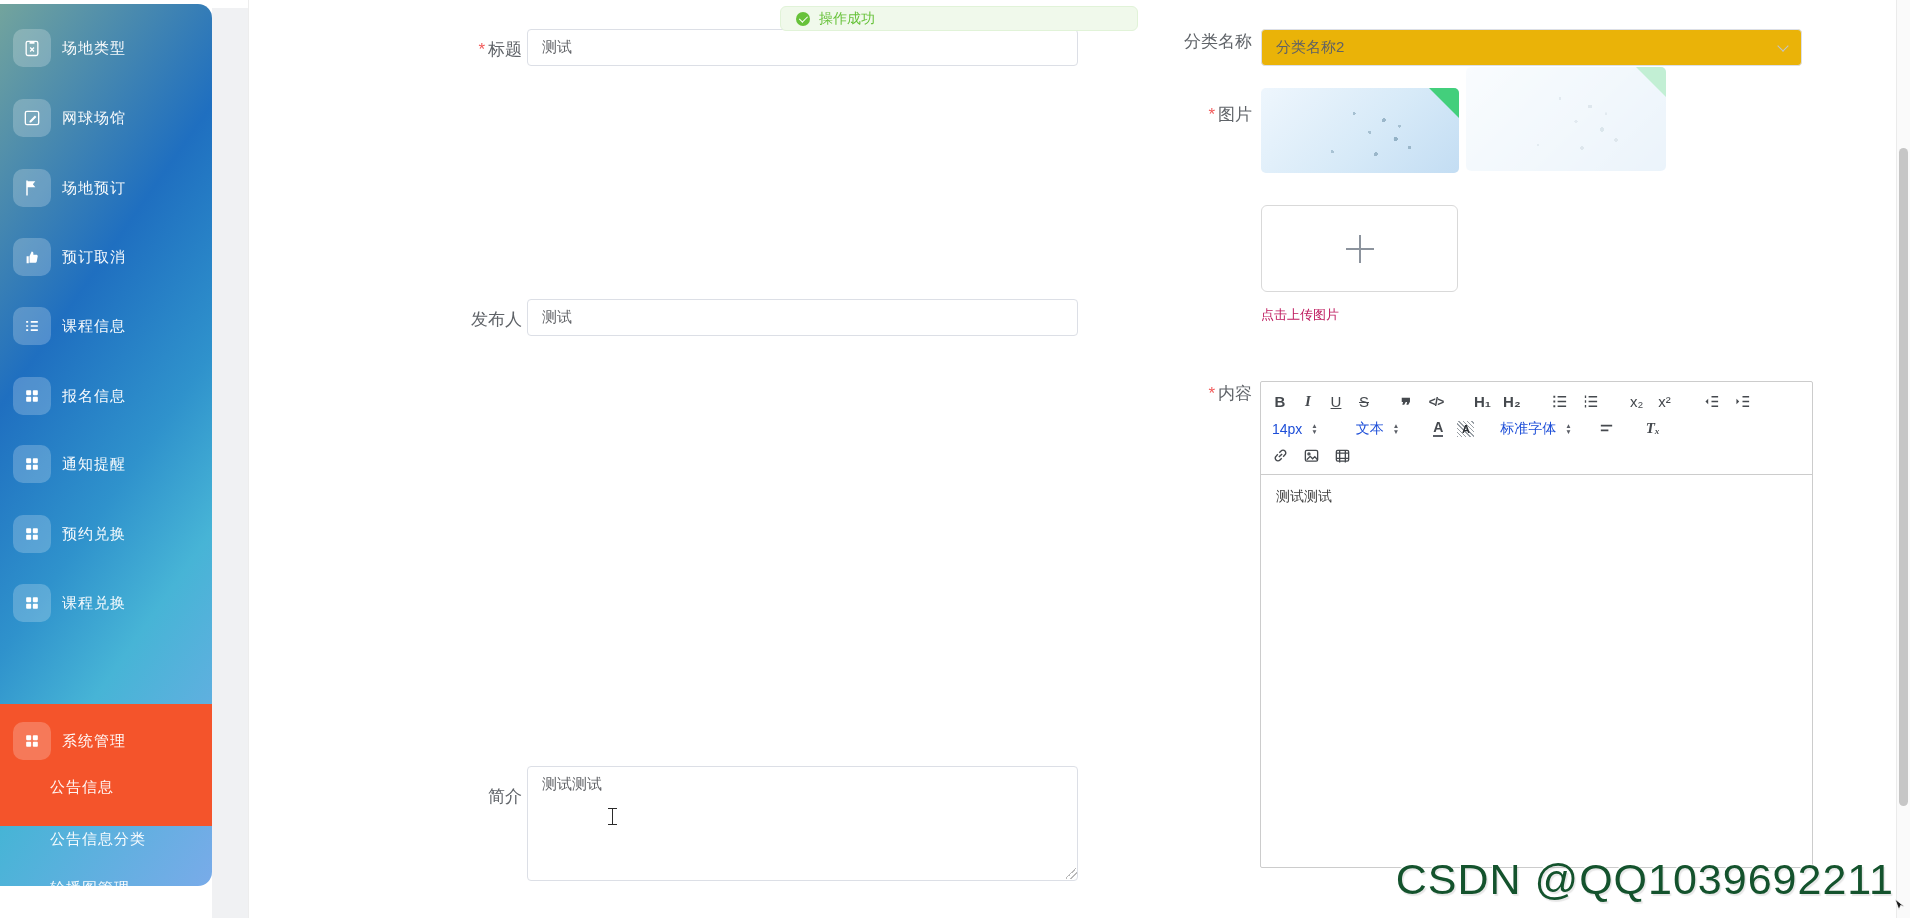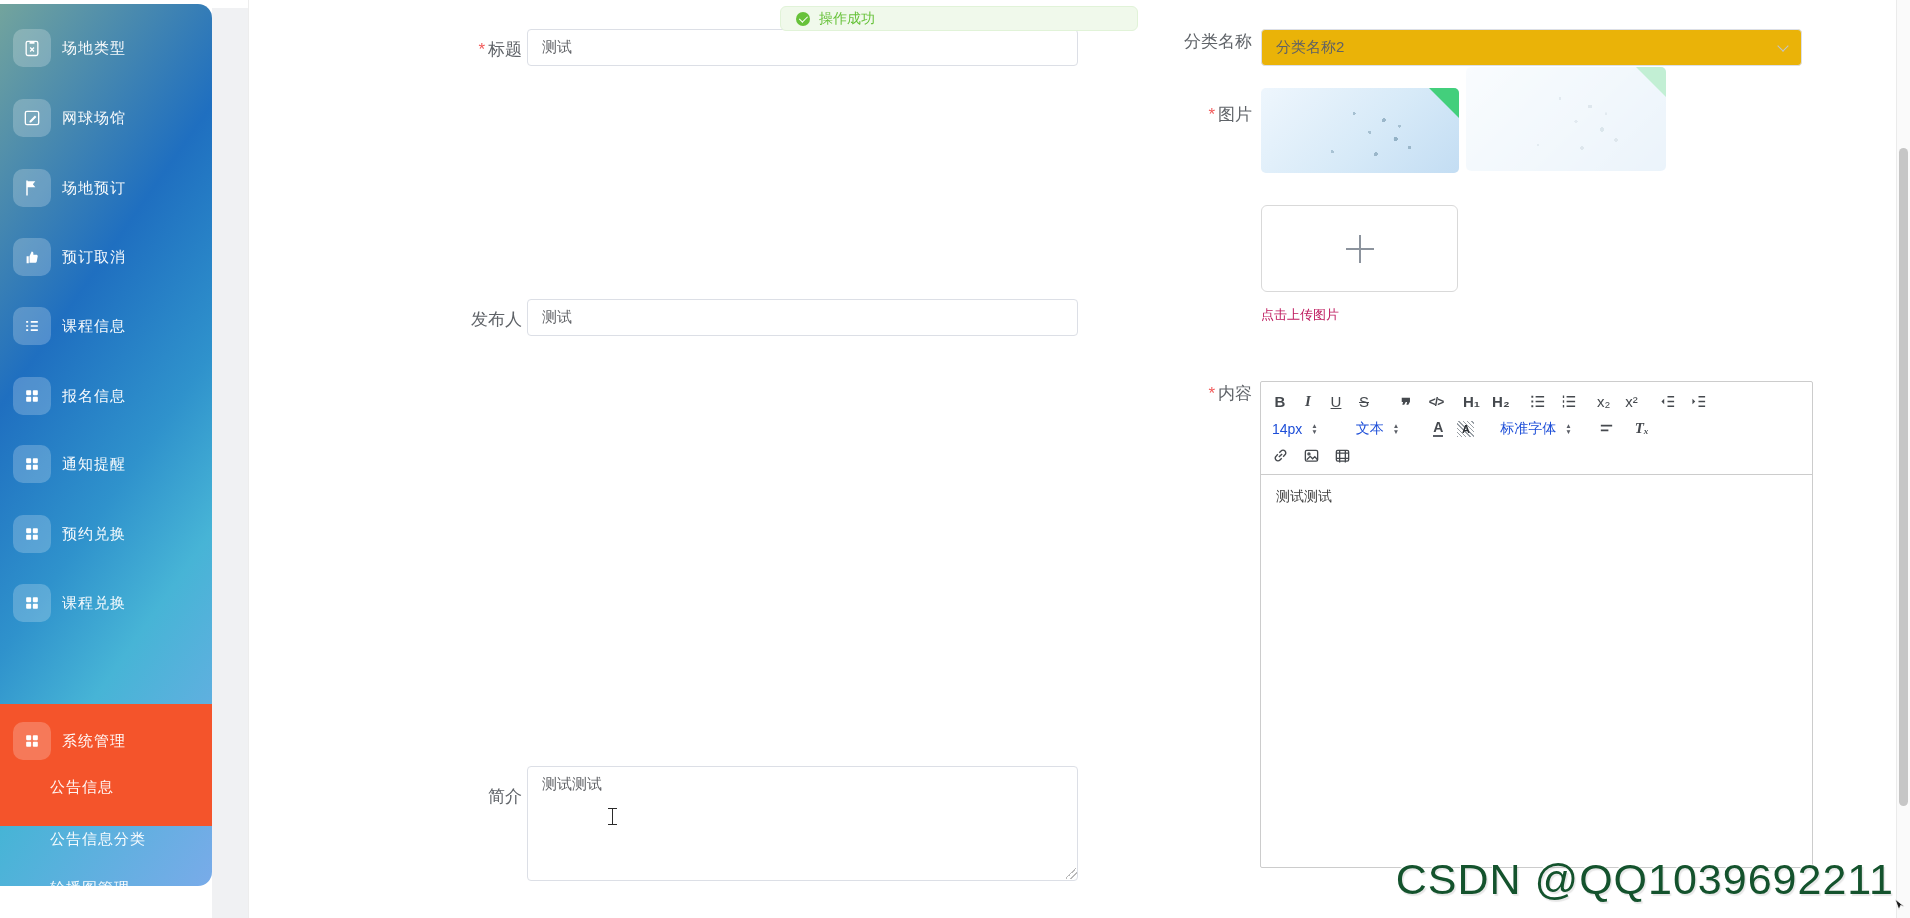--- a/index.html
+++ b/index.html
@@ -72,21 +72,21 @@
   .qtoolbar { padding:6px 11px 5px; border-bottom:1px solid #ccc; }
   .trow { display:flex; align-items:center; height:27px; }
   .tbtn { background:none; border:none; cursor:pointer; font-family:inherit; color:#45494e; font-size:15px;
     padding:0; display:flex; align-items:center; justify-content:center; min-width:16px; height:22px; }
   .b  { font-weight:800; }
   .i  { font-style:italic; font-family:"Liberation Serif",serif; font-weight:600; }
   .u  { text-decoration:underline; }
   .st { text-decoration:line-through; }
   .qt { font-size:19px; font-weight:700; line-height:10px; padding-top:8px; }
   .cd { font-size:12px; font-weight:700; letter-spacing:-1px; }
-  .m12 { margin-left:12px; } .m14 { margin-left:14px; } .m26 { margin-left:26px; } .m30 { margin-left:19px; }
+  .m12 { margin-left:12px; } .m14 { margin-left:14px; } .m26 { margin-left:26px; } .m30 { margin-left:30px; }
   .updown { display:flex; flex-direction:column; align-items:center; margin-left:9px; color:#5a5e66; }
   .updown::before { content:"▲"; font-size:6.5px; line-height:6px; }
   .updown::after  { content:"▼"; font-size:6.5px; line-height:6px; }
   .picklabel { font-size:14px; color:#1d4ed8; }
   .colorA { font-weight:700; font-size:14px; color:#45494e; border-bottom:2.5px solid #5a5e66; line-height:15px; cursor:pointer; background:none; border-top:none; border-left:none; border-right:none; font-family:inherit; }
   .bgA { width:17px; height:16px; background:repeating-linear-gradient(45deg,#9aa0a6 0 1px,transparent 1px 3px);
     display:flex; align-items:center; justify-content:center; font-weight:700; font-size:11px; color:#2f3337;
     border:none; cursor:pointer; font-family:inherit; }
   .tx { font-style:italic; font-family:"Liberation Serif",serif; font-size:15px; font-weight:600; }
   .qcontent { padding:13px 15px; font-size:14px; color:#3d3d3d; cursor:text; height:396px; }

